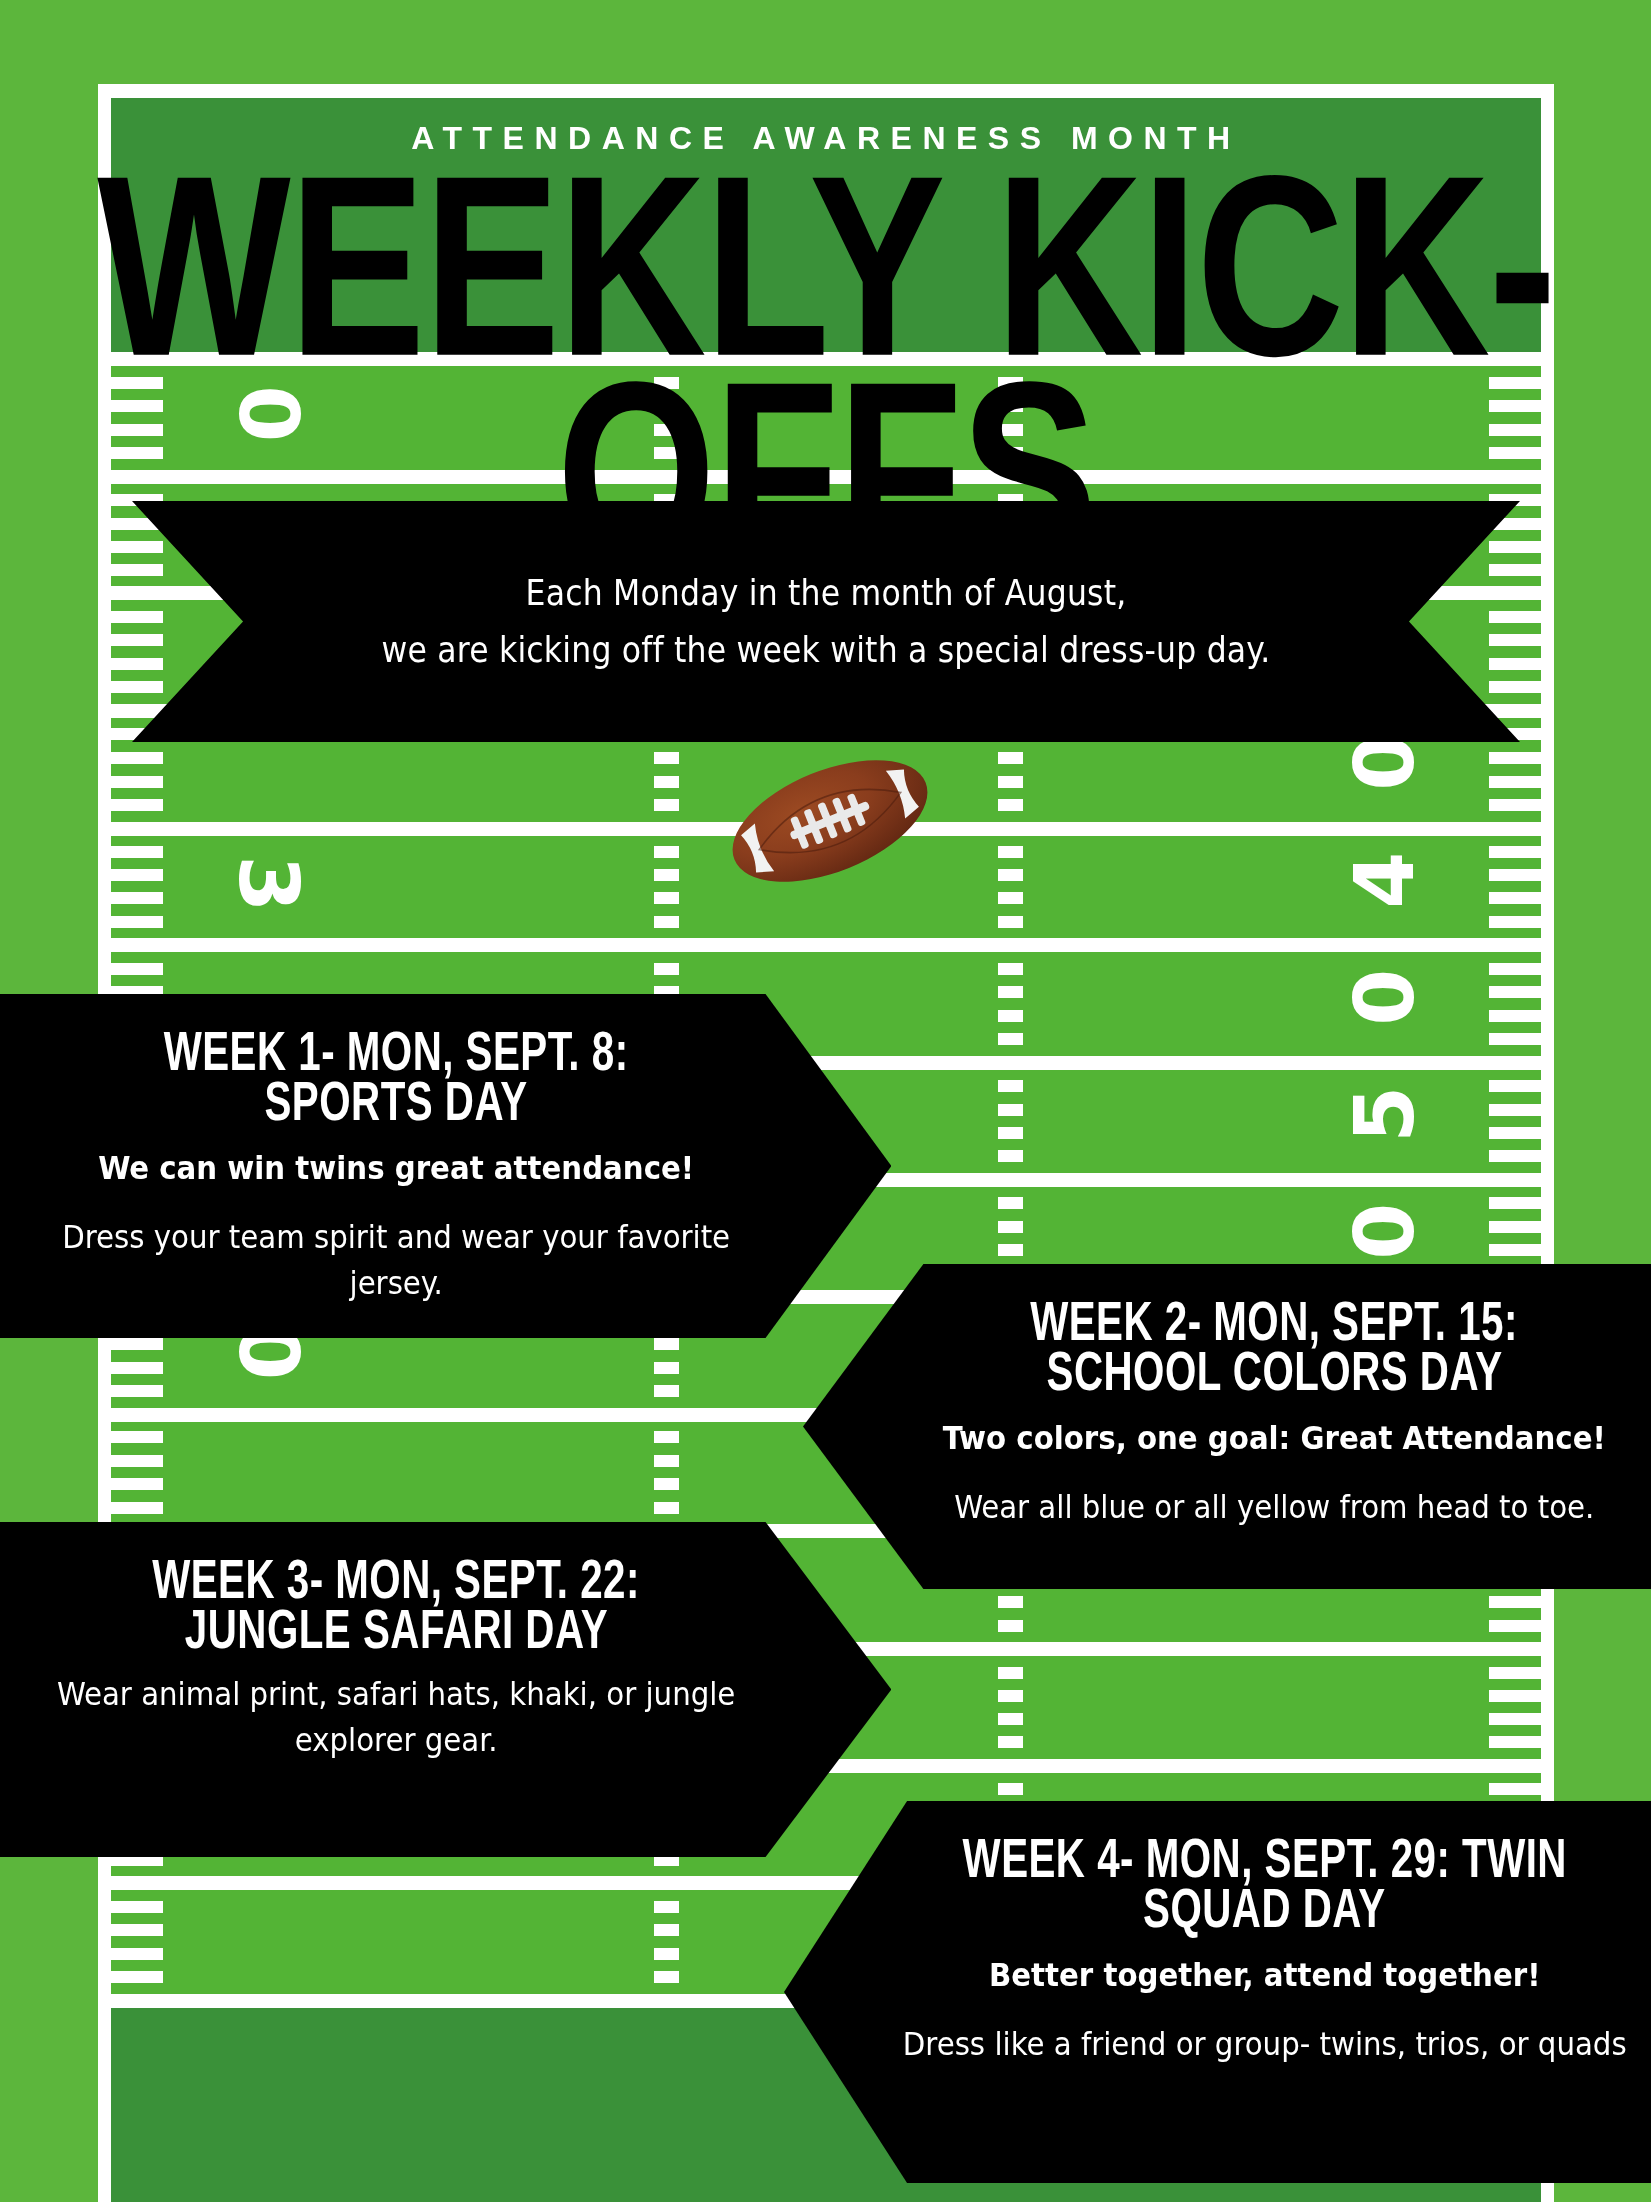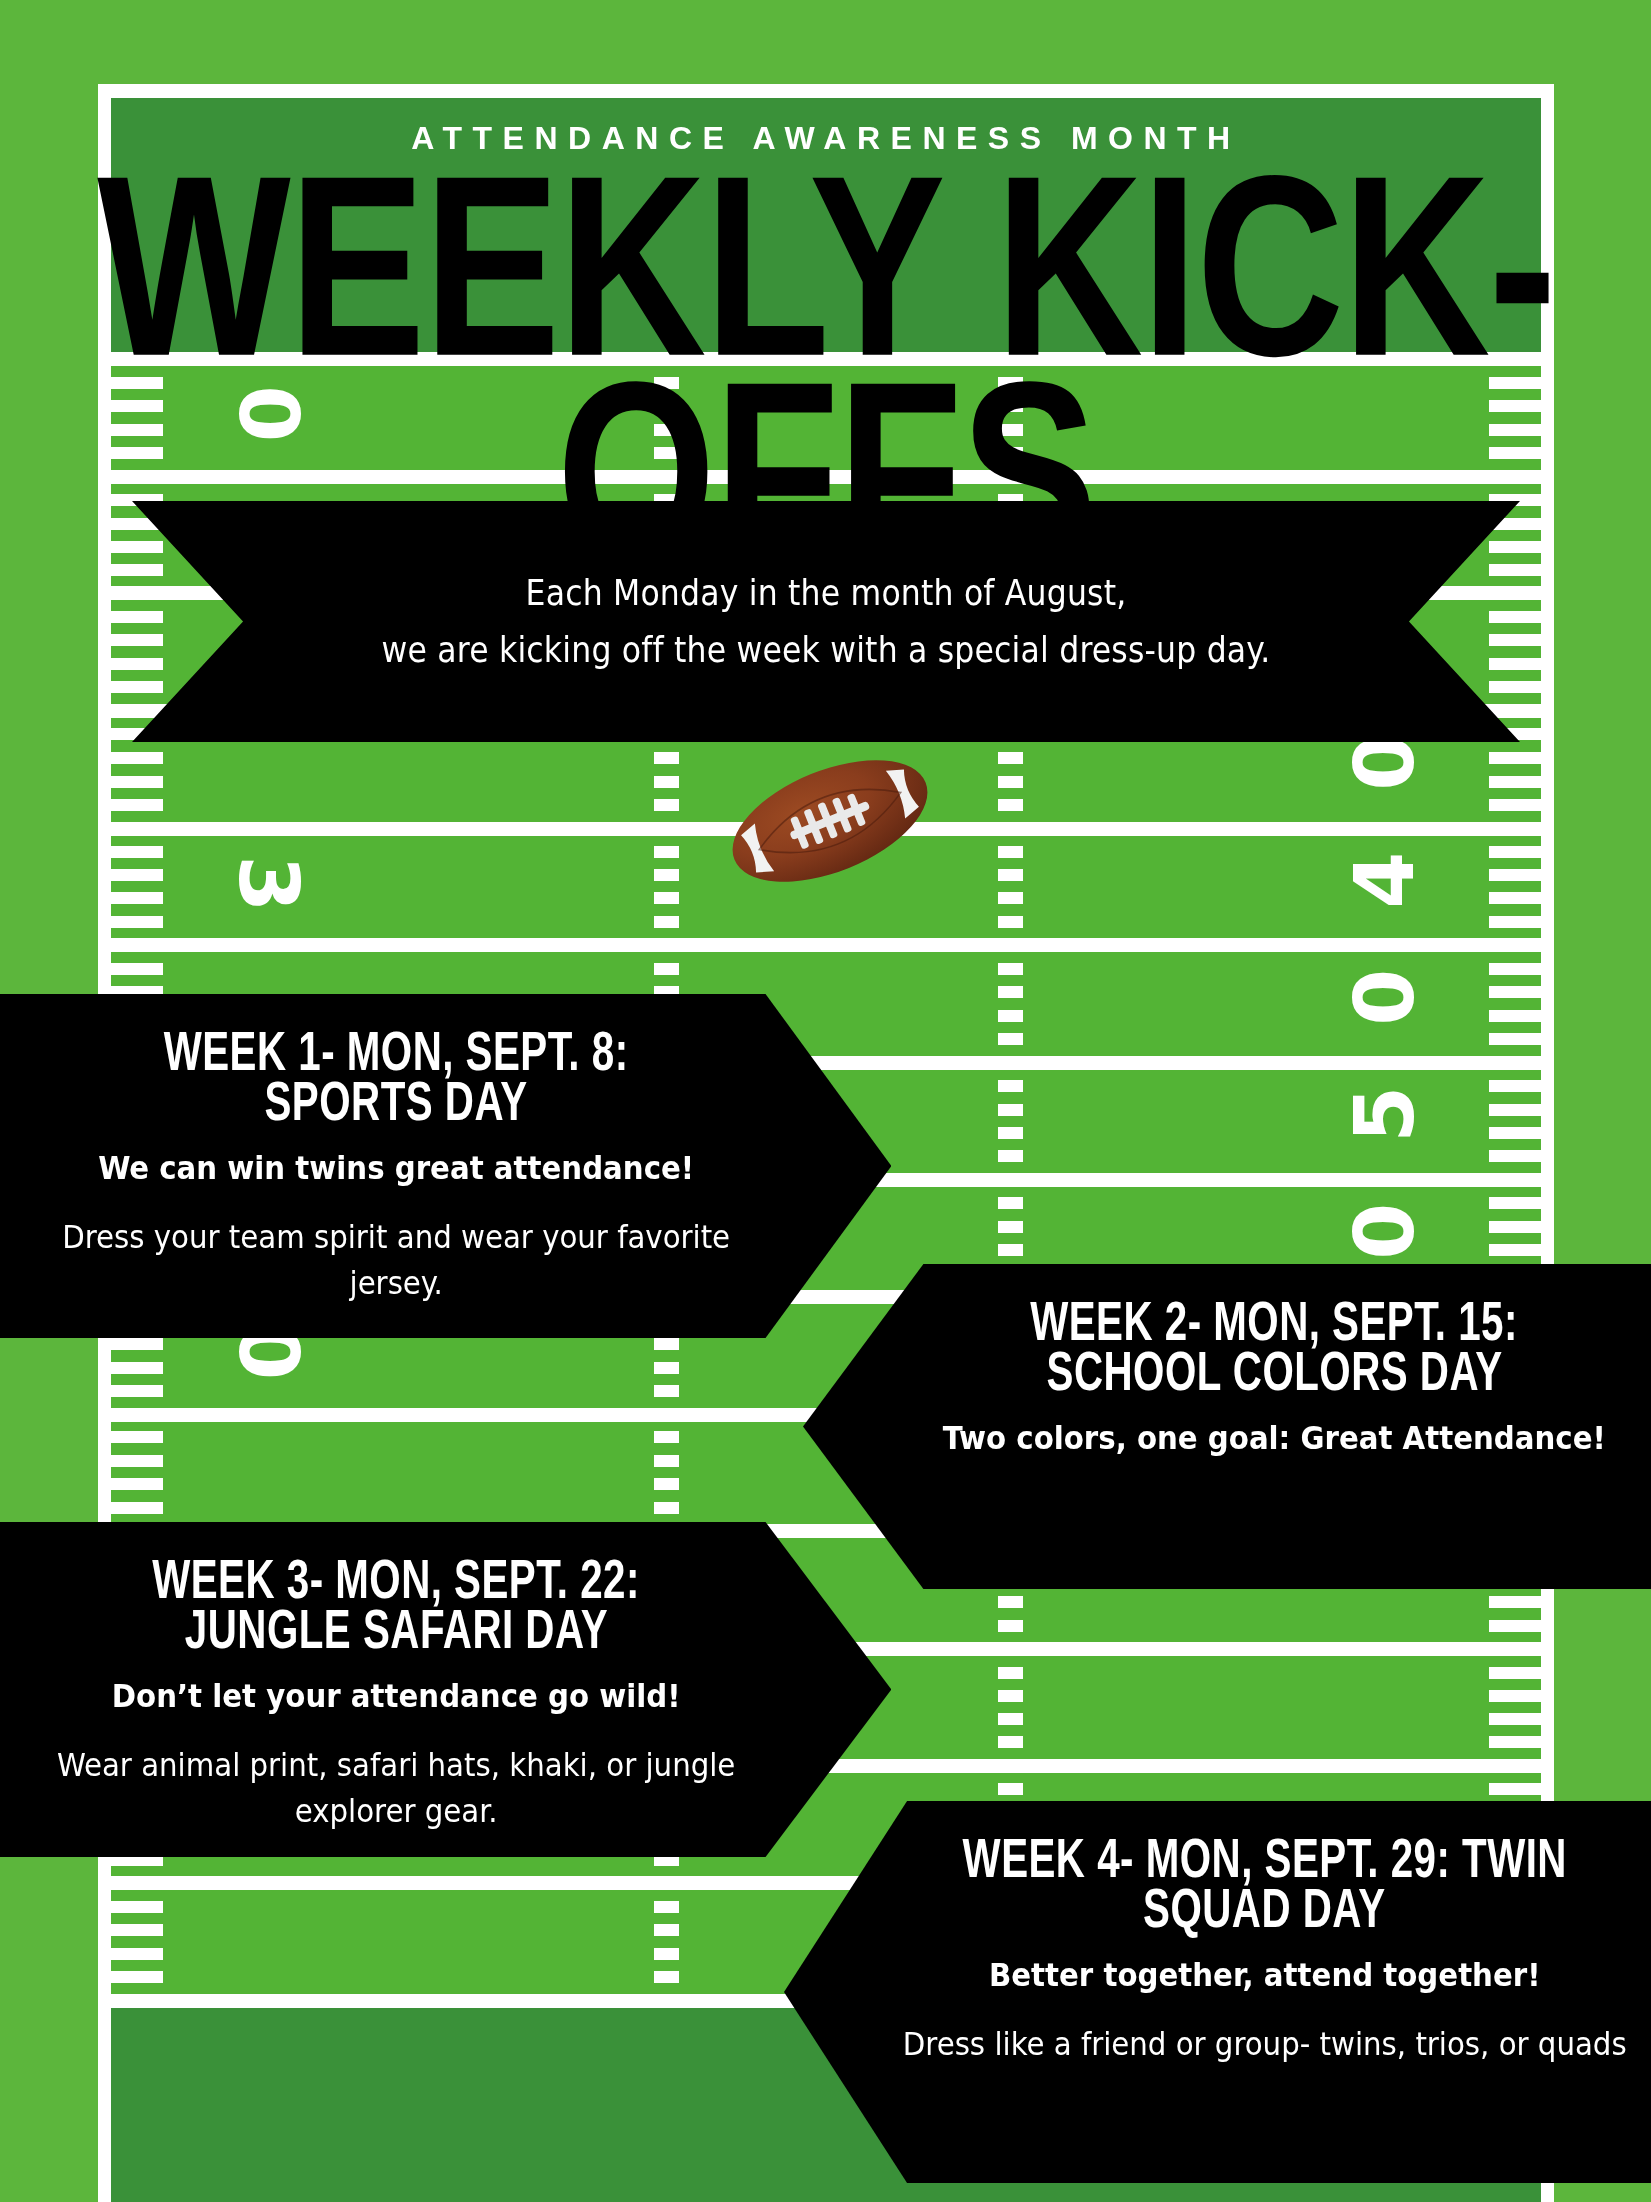--- a/index.html
+++ b/index.html
@@ -441,28 +441,28 @@
   <div class="week-slogan">We can win twins great attendance!</div>
   <div class="week-desc">Dress your team spirit and wear your favorite jersey.</div>
 </div>
 
 <div class="week-block point-left" id="week-2">
   <div class="week-title">
     <span>WEEK 2- MON, SEPT. 15:</span><br>
     <span>SCHOOL COLORS DAY</span>
   </div>
   <div class="week-slogan">Two colors, one goal: Great Attendance!</div>
+  <div class="week-desc">Wear all blue or all yellow from head to toe.</div>
 </div>
 
 <div class="week-block point-right" id="week-3">
   <div class="week-title">
     <span>WEEK 3- MON, SEPT. 22:</span><br>
     <span>JUNGLE SAFARI DAY</span>
   </div>
-  <div class="week-slogan">Don’t let your attendance go wild!</div>
   <div class="week-desc">Wear animal print, safari hats, khaki, or jungle explorer gear.</div>
 </div>
 
 <div class="week-block point-left" id="week-4">
   <div class="week-title">
     <span>WEEK 4- MON, SEPT. 29: TWIN</span><br>
     <span>SQUAD DAY</span>
   </div>
   <div class="week-slogan">Better together, attend together!</div>
   <div class="week-desc">Dress like a friend or group- twins, trios, or quads</div>

